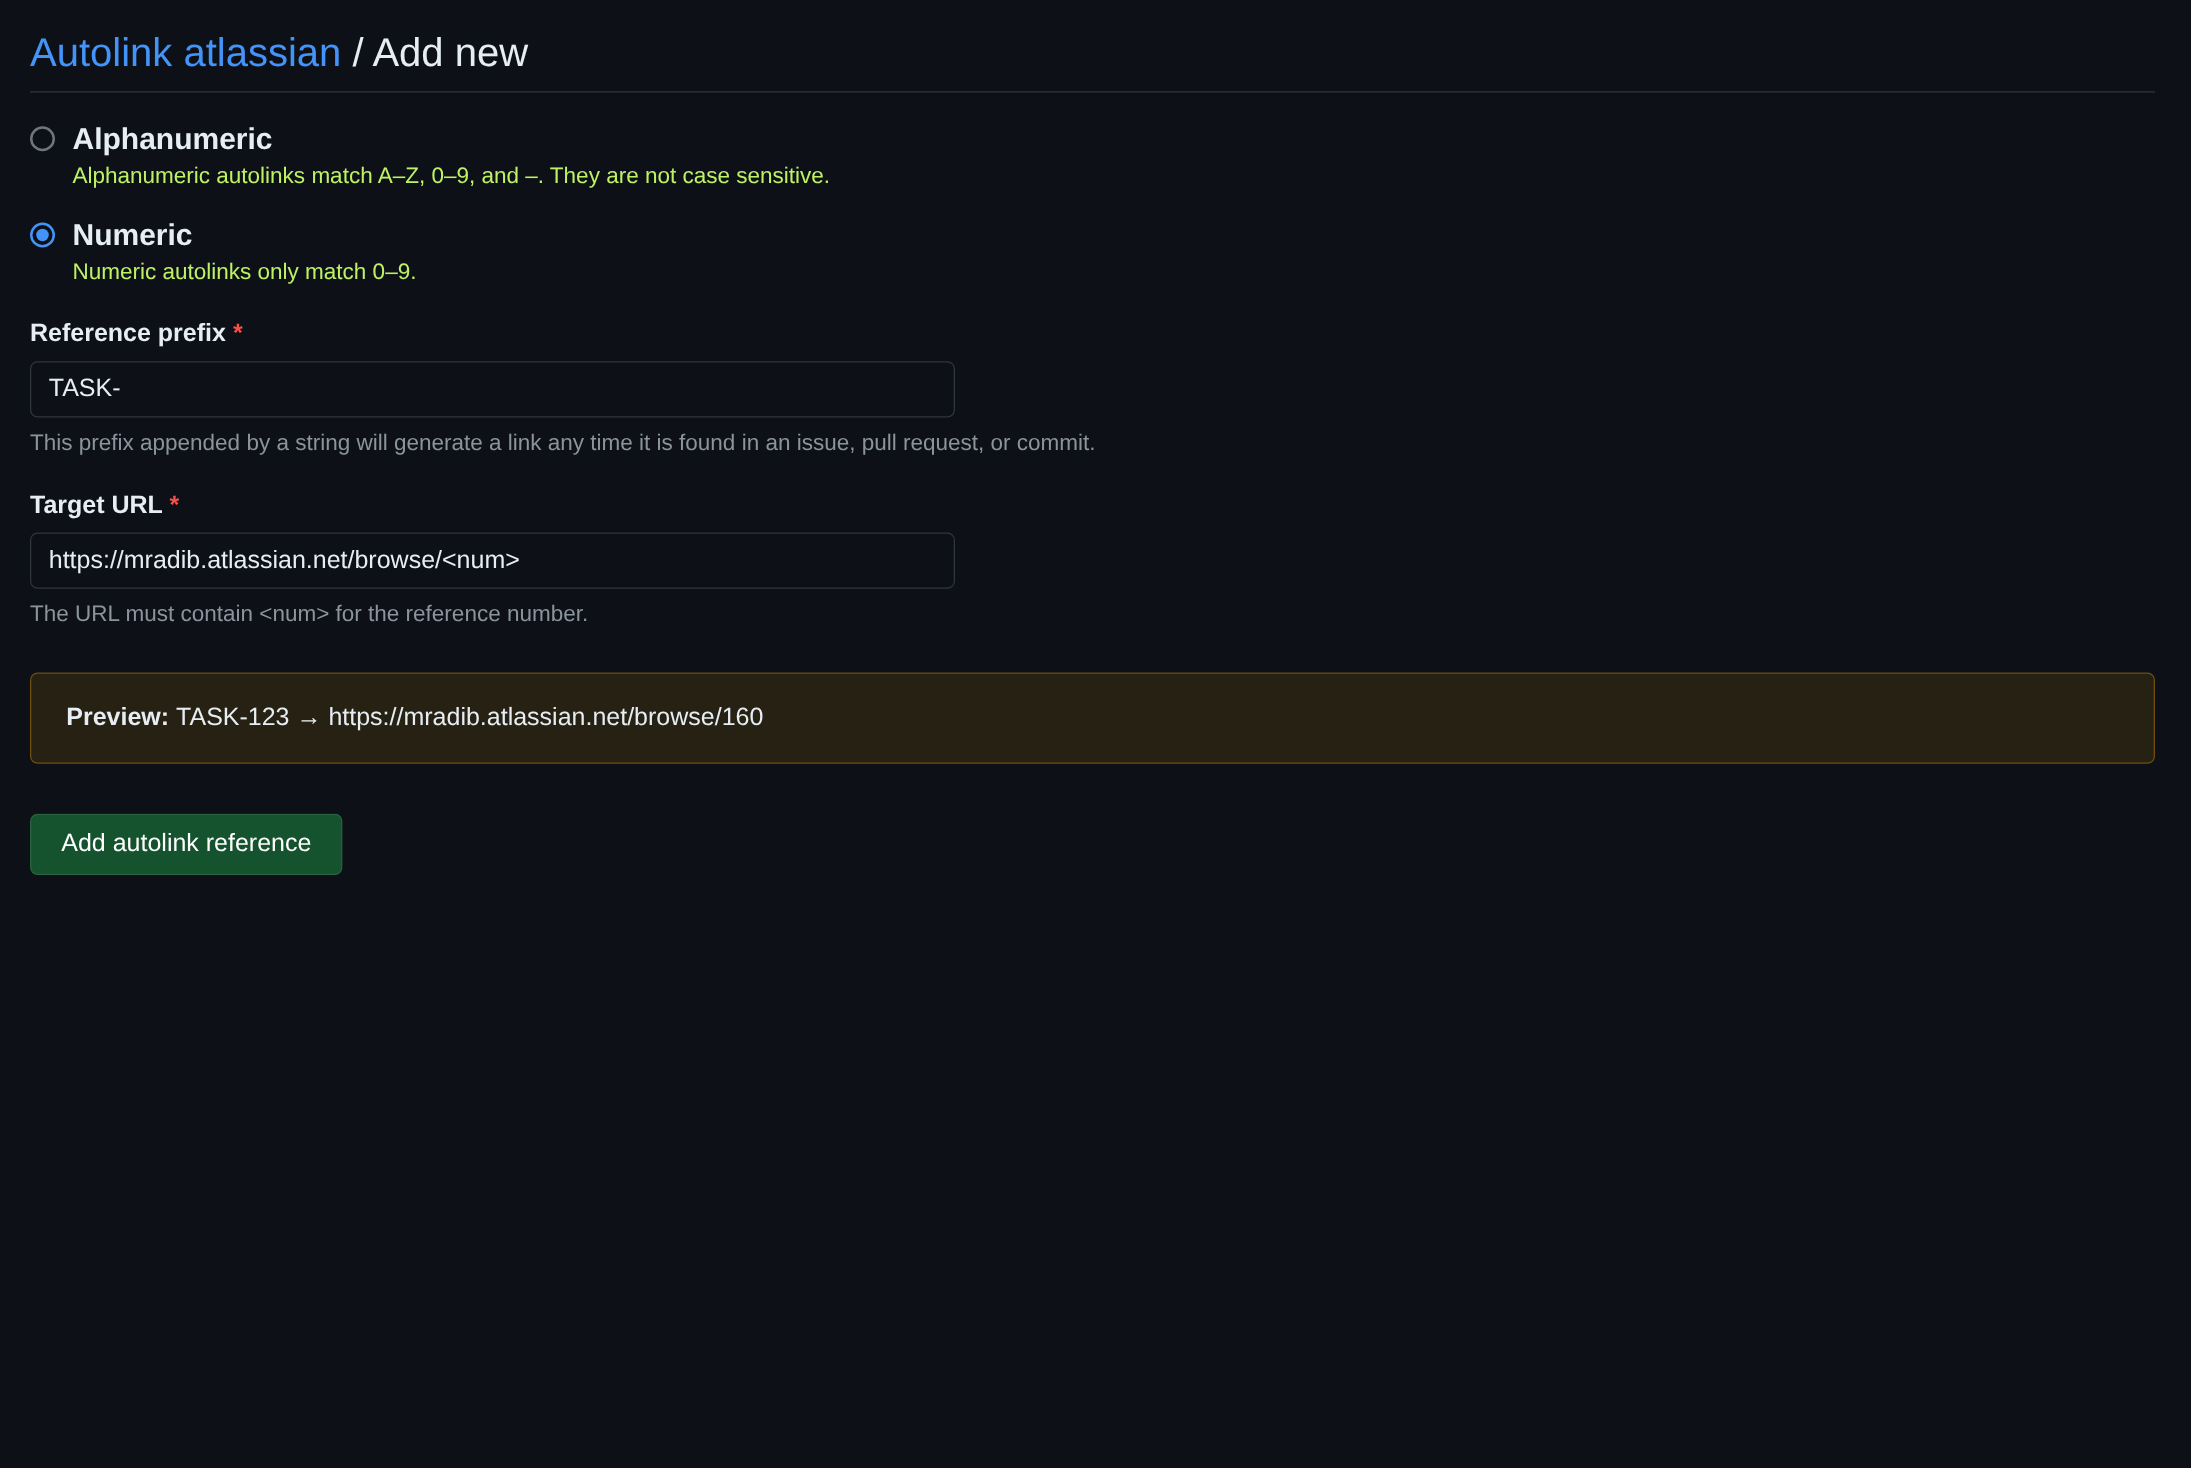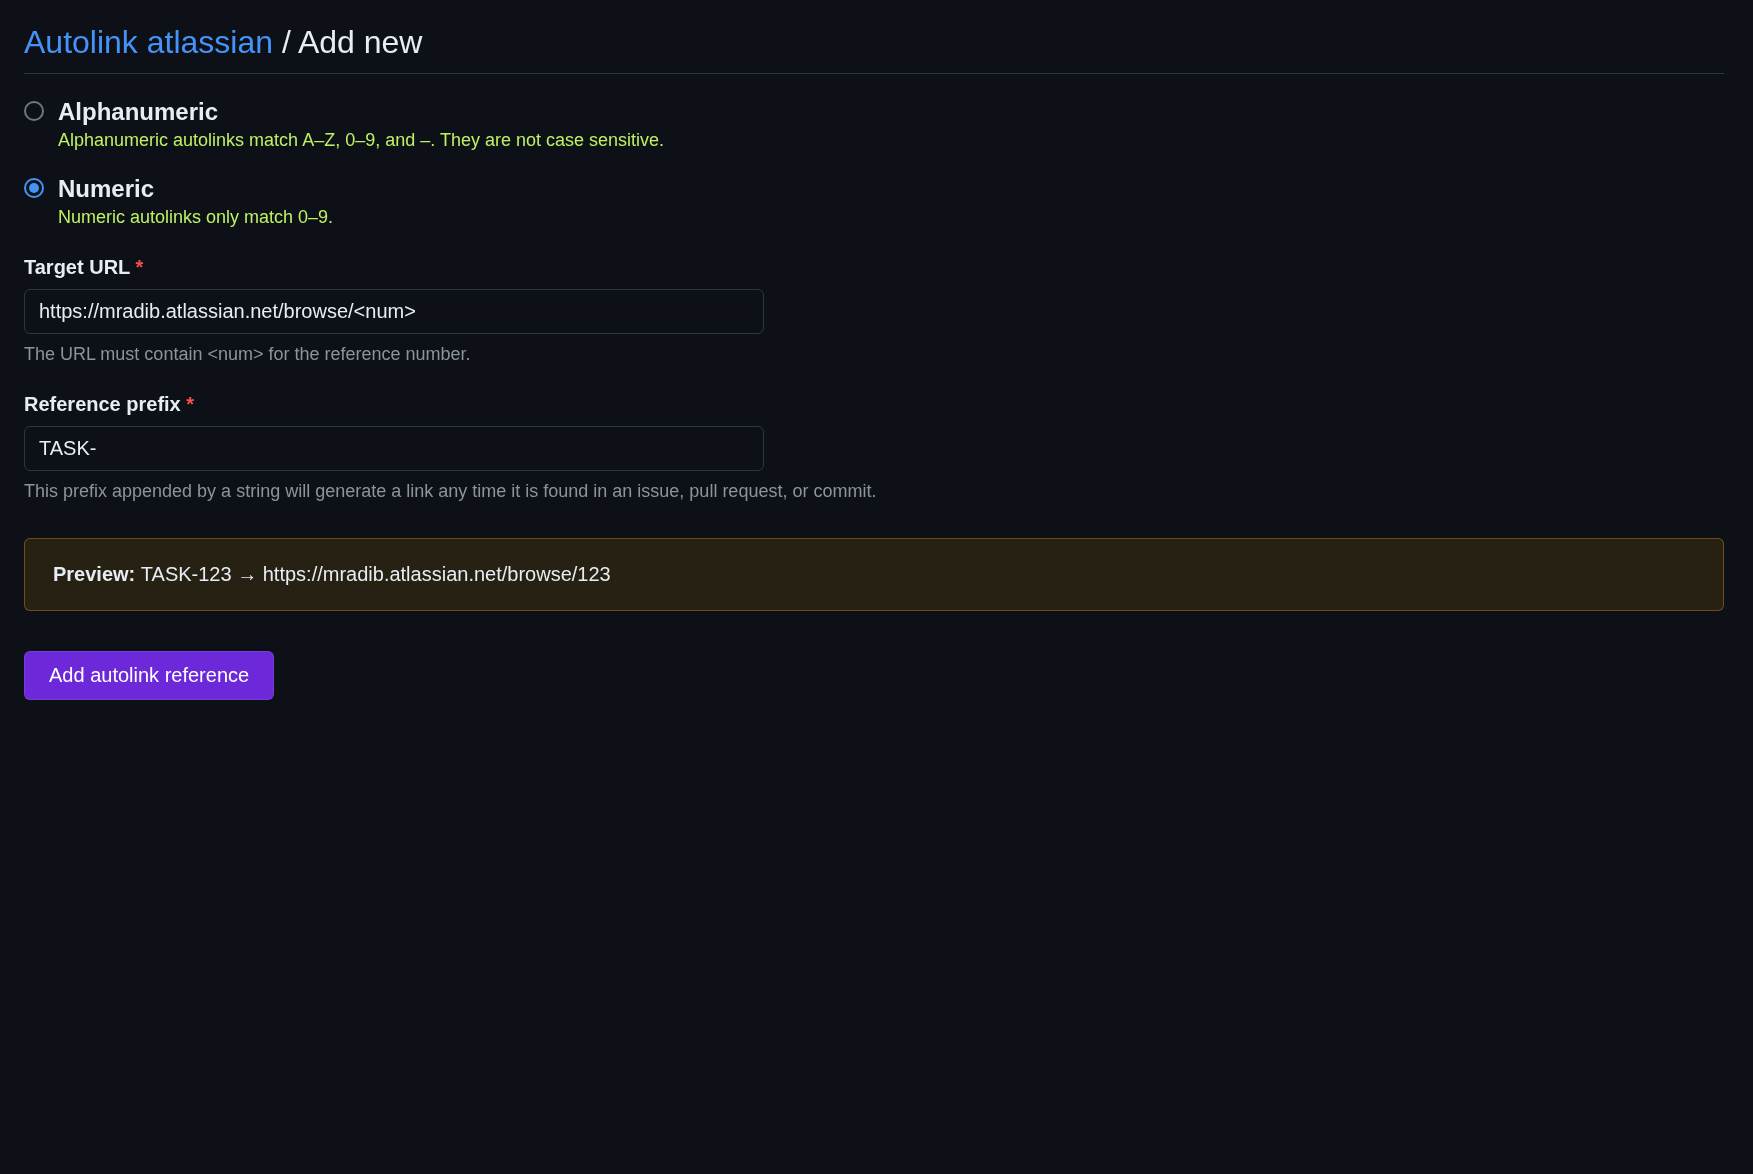--- a/index.html
+++ b/index.html
@@ -121,21 +121,21 @@
     }
     .preview-label {
       font-weight: 700;
       color: #e6edf3;
     }
     .preview-text {
       color: #e6edf3;
       font-size: 20px;
     }
     .btn-primary {
-      background-color: #6d28d9;
+      background-color: #14532d;
       color: #ffffff;
       border: 1px solid rgba(240, 246, 252, 0.1);
       border-radius: 6px;
       padding: 12px 24px;
       font-size: 20px;
       font-weight: 500;
       cursor: pointer;
       font-family: inherit;
     }
   </style>
@@ -161,37 +161,37 @@
       <div class="radio-circle selected"></div>
       <div class="radio-content">
         <div class="radio-label">Numeric</div>
         <div class="radio-desc">Numeric autolinks only match 0–9.</div>
       </div>
     </div>
   </div>
 
   <div class="form-group">
     <label class="form-label">
+      <span>Reference prefix</span>
+      <span class="required-star"> *</span>
+    </label>
+    <input type="text" class="form-input" value="TASK-" style="">
+    <div class="form-help">This prefix appended by a string will generate a link any time it is found in an issue, pull request, or commit.</div>
+  </div>
+
+  <div class="form-group">
+    <label class="form-label">
       <span>Target URL</span>
       <span class="required-star"> *</span>
     </label>
     <input type="text" class="form-input" value="https://mradib.atlassian.net/browse/&lt;num&gt;" style="">
     <div class="form-help">The URL must contain &lt;num&gt; for the reference number.</div>
   </div>
 
-  <div class="form-group">
-    <label class="form-label">
-      <span>Reference prefix</span>
-      <span class="required-star"> *</span>
-    </label>
-    <input type="text" class="form-input" value="TASK-" style="">
-    <div class="form-help">This prefix appended by a string will generate a link any time it is found in an issue, pull request, or commit.</div>
-  </div>
-
   <div class="preview-box">
     <span class="preview-text">
       <span class="preview-label">Preview: </span>
-      <span>TASK-123 → https://mradib.atlassian.net/browse/123</span>
+      <span>TASK-123 → https://mradib.atlassian.net/browse/160</span>
     </span>
   </div>
 
   <button class="btn-primary">Add autolink reference</button>
 </div>
 
 </body></html>

